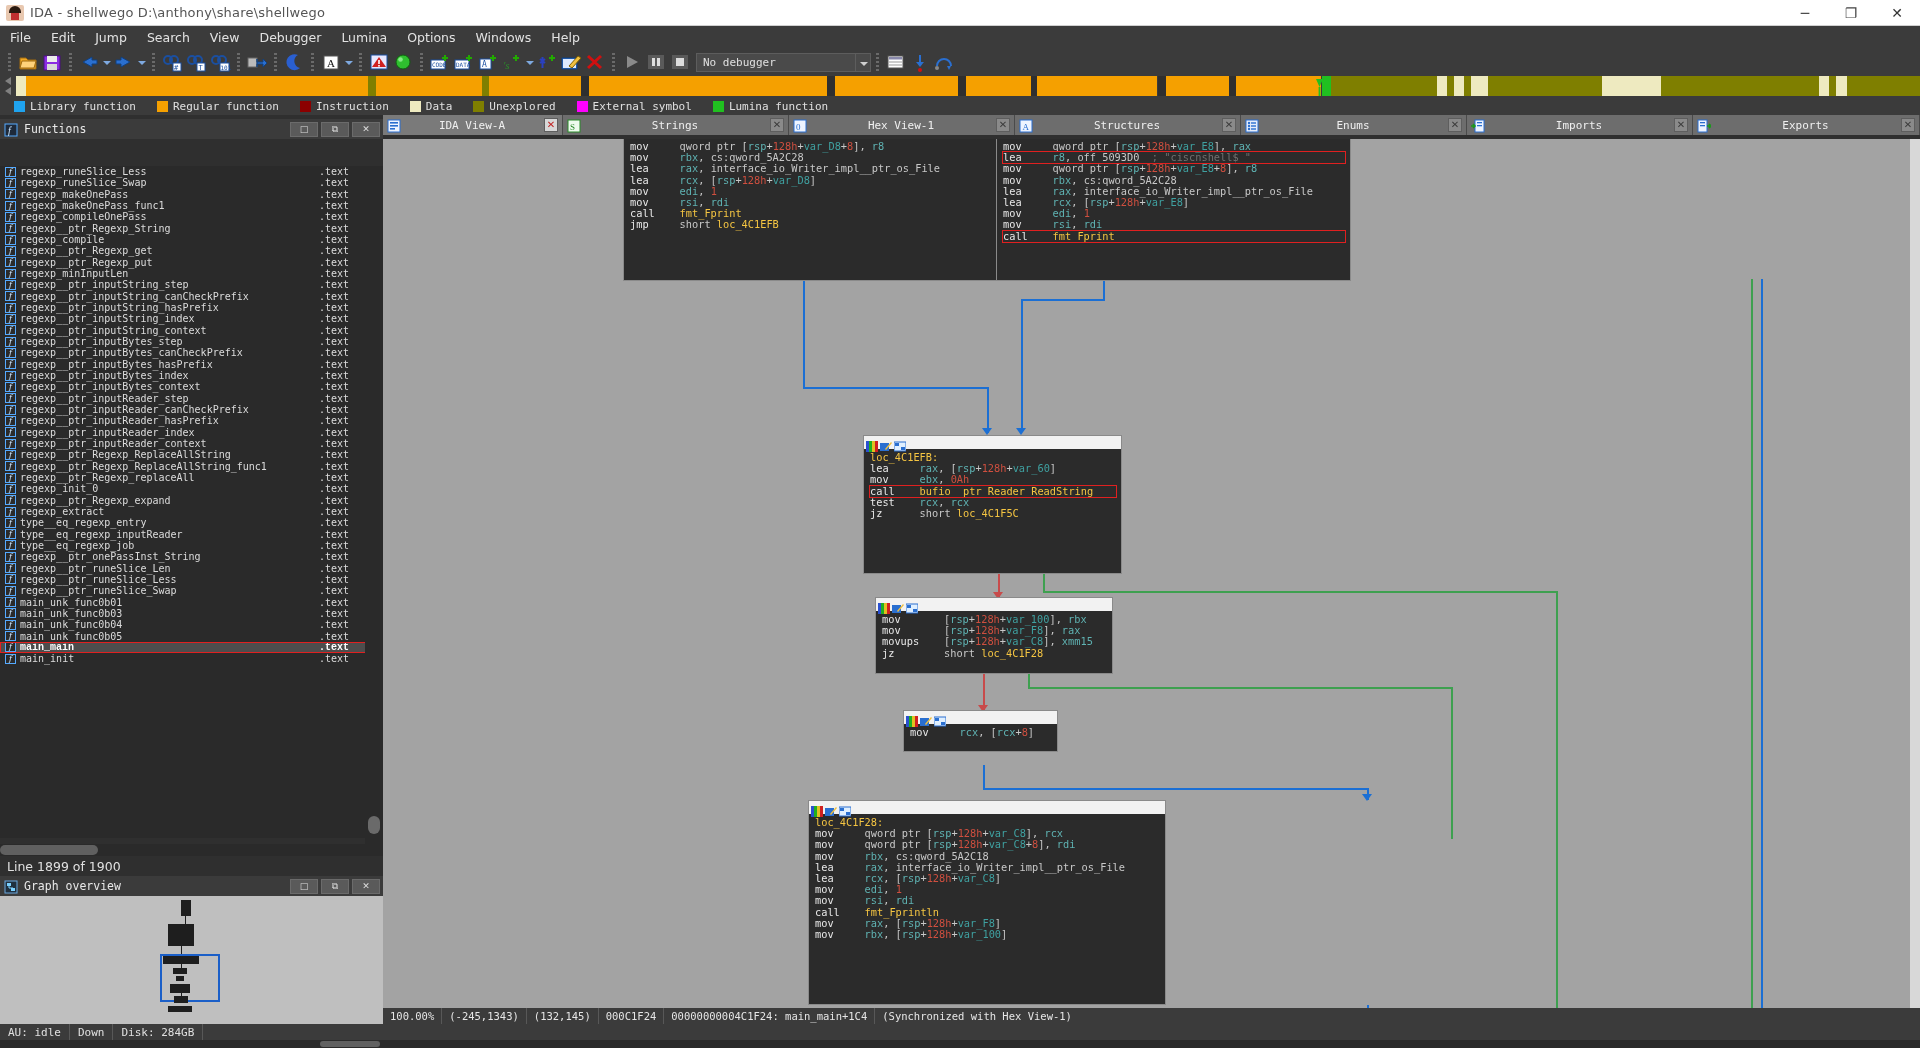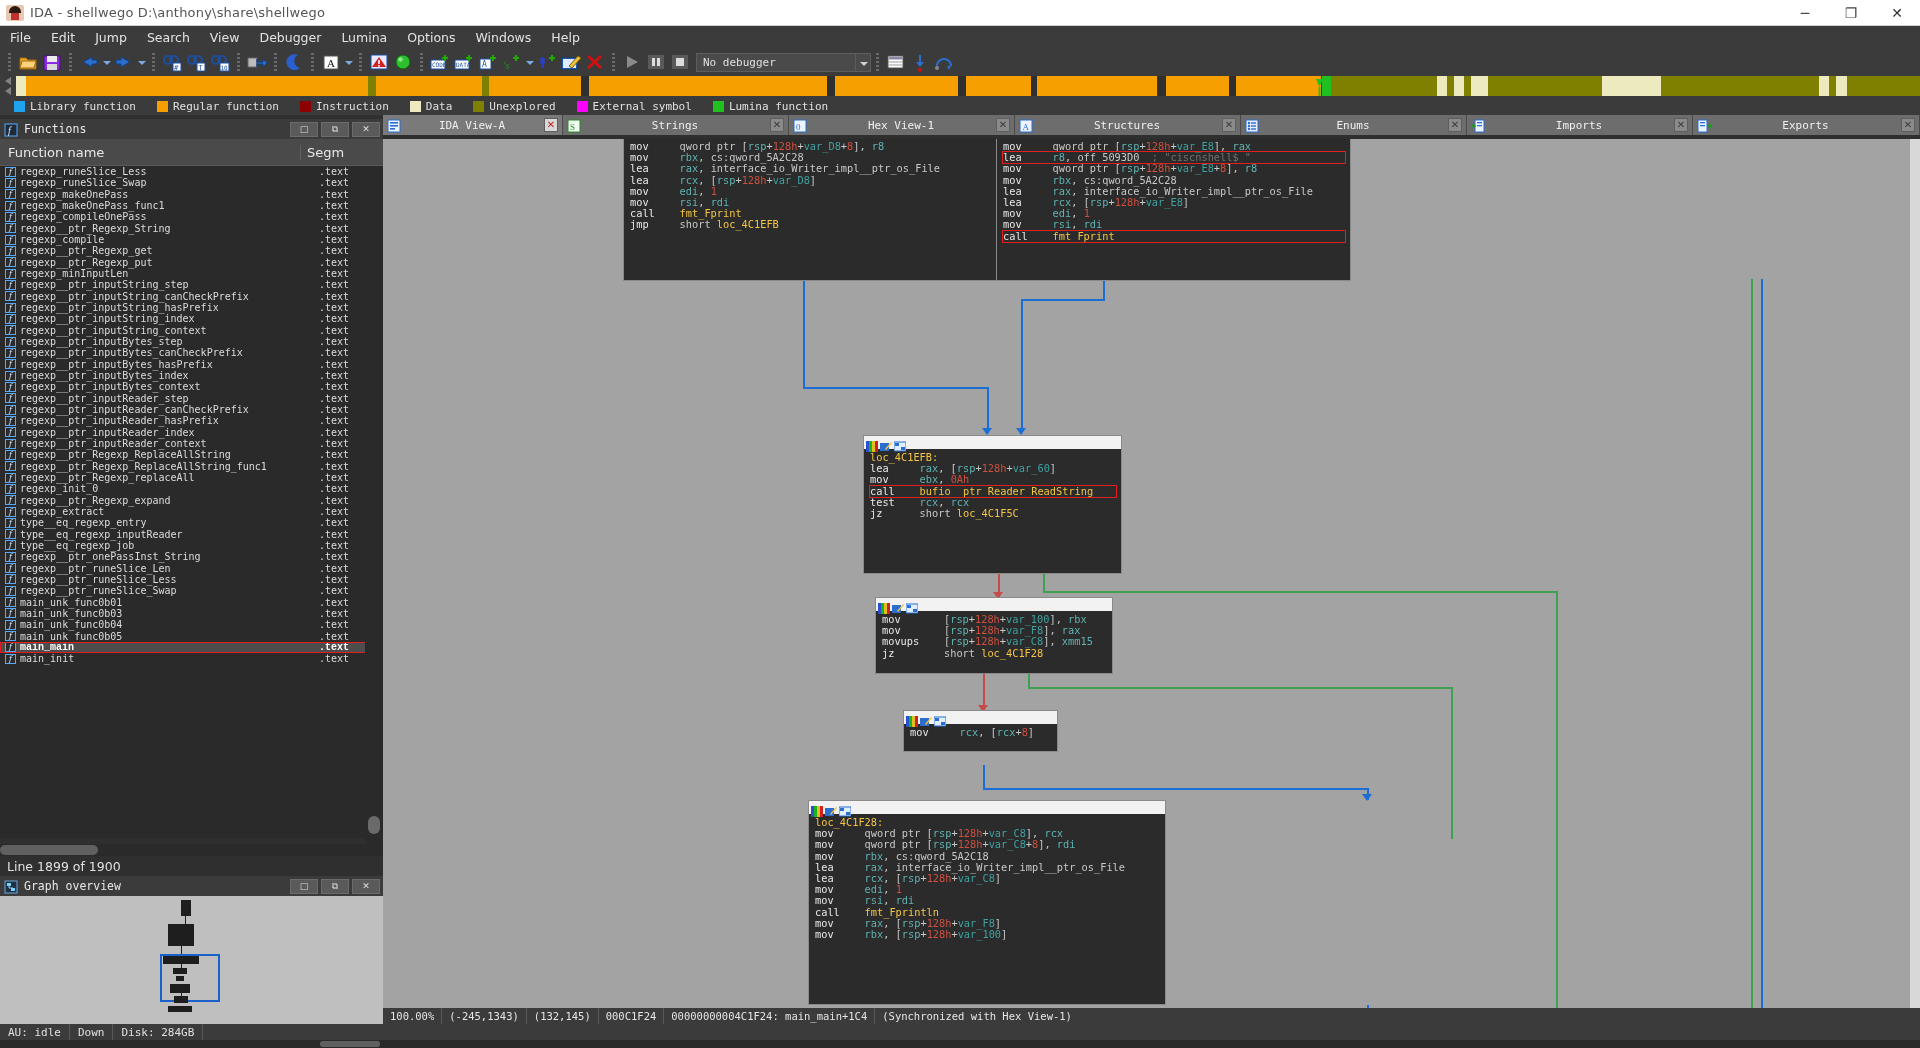--- a/index.html
+++ b/index.html
@@ -566,25 +566,20 @@
       <rect x="1" y="1" width="12" height="12" fill="#1e2a3a" stroke="#55aaff"></rect>
           <text x="4" y="11" font-size="10" fill="#cfe8ff" font-family="serif" font-style="italic">f</text>
         </svg></span>
     <span class="phtitle">Functions</span>
     <span class="phbtns">
       <span class="phb">□</span>
       <span class="phb">⧉</span>
       <span class="phb">✕</span>
     </span>
   </div>
-  <div id="funccols">
-    <div class="c1">Function name</div>
-    <div class="c2">Segm</div>
-    <div class="c3"></div>
-  </div>
   <div id="funclist">
       <div class="frow">
         <span class="fico">
           <i>f</i>
         </span>
         <span class="fname">regexp_runeSlice_Less</span>
         <span class="fseg">.text</span>
       </div>
       <div class="frow">
         <span class="fico">

